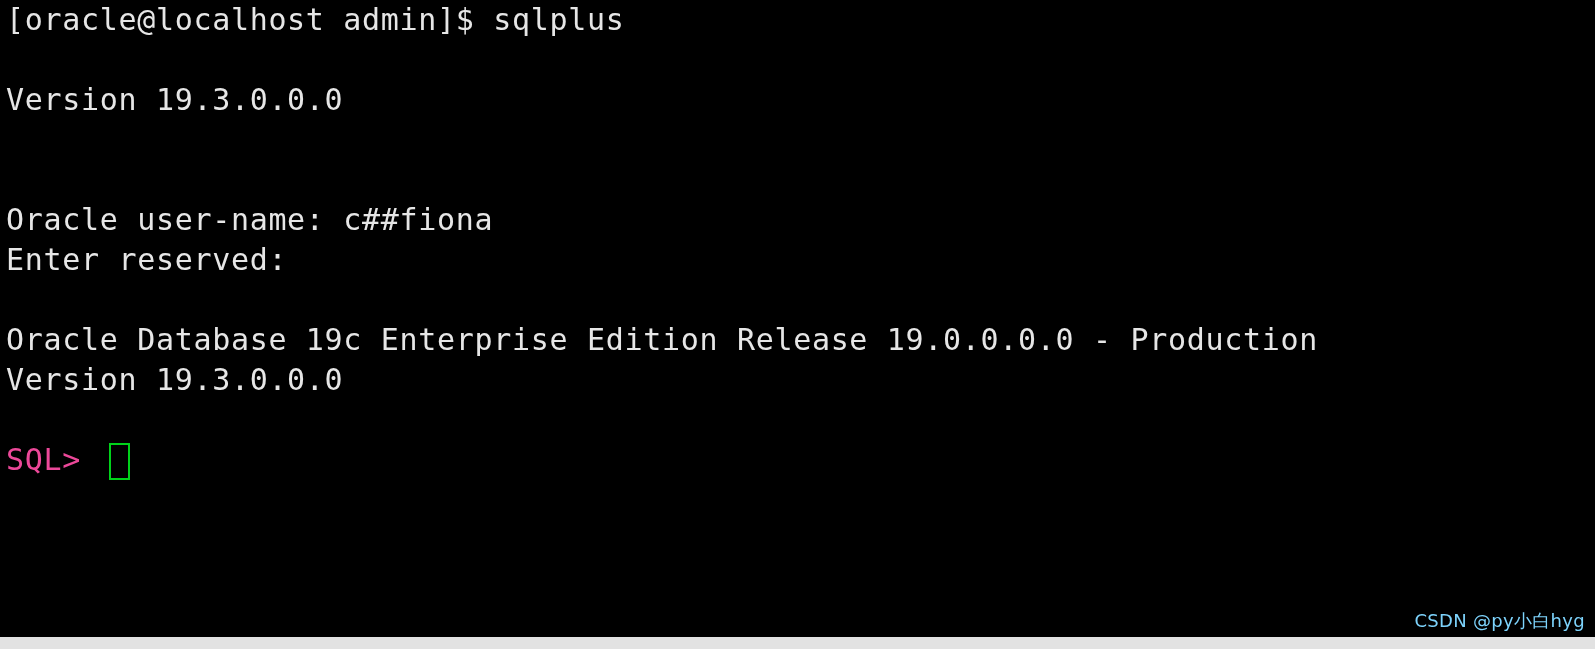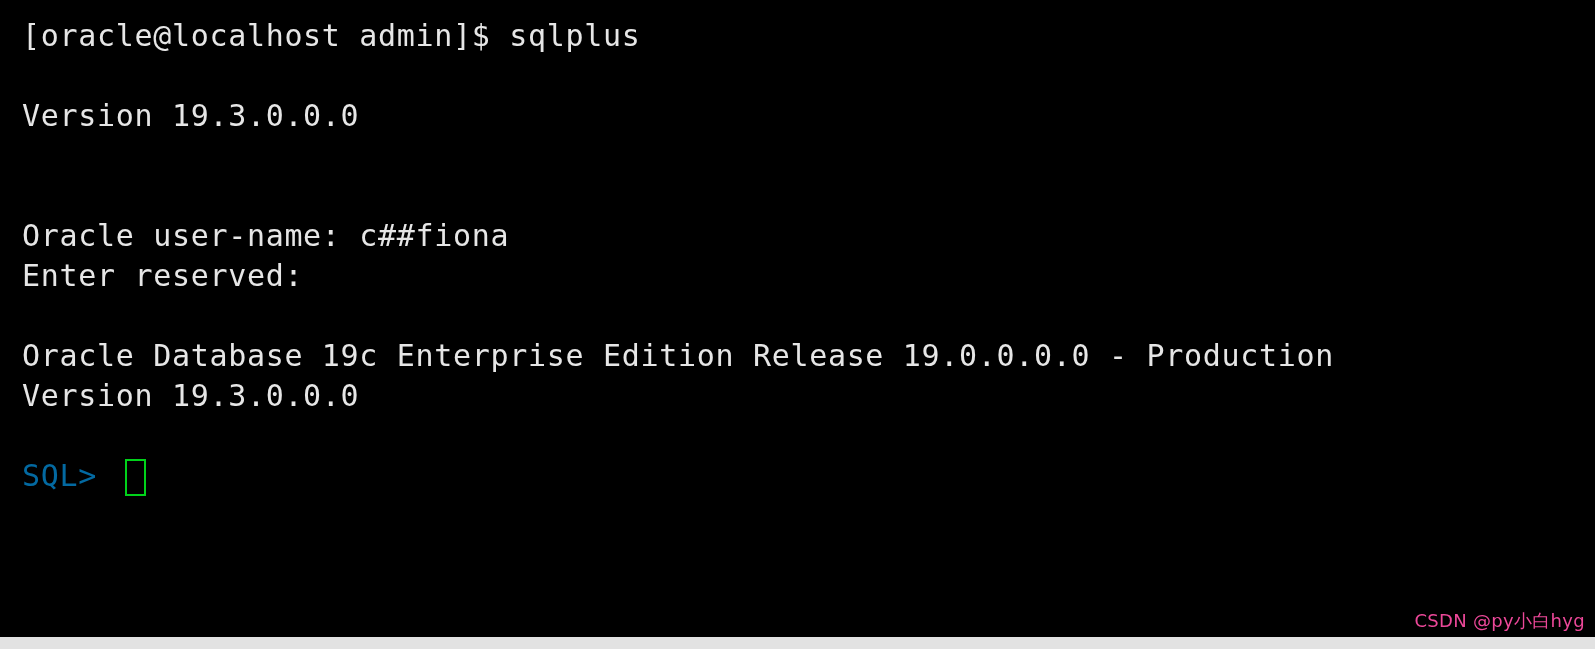--- a/index.html
+++ b/index.html
@@ -16,21 +16,21 @@
   }
 
   #terminal {
     position: absolute;
     left: 0;
     top: 0;
     width: 1595px;
     height: 637px;
     background: #000000;
     box-sizing: border-box;
-    padding: 16px;
+    padding: 0;
     overflow: hidden;
   }
 
   .term-line {
     position: relative;
     height: 40px;
     line-height: 40px;
     font-size: 30px;
     letter-spacing: 0.68px;
     color: #e6e6e6;
@@ -43,21 +43,21 @@
   .term-line.blank {
     height: 40px;
   }
 
   .prompt-line {
     position: relative;
     height: 40px;
     line-height: 40px;
     font-size: 30px;
     letter-spacing: 0.68px;
-    color: #0369a1;
+    color: #ec4899;
     white-space: pre;
     padding-left: 6px;
     box-sizing: border-box;
     display: flex;
     align-items: center;
     font-family: "DejaVu Sans Mono", "Liberation Mono", monospace;
   }
 
   .cursor-box {
     display: inline-block;
@@ -80,21 +80,21 @@
     height: 12px;
     background: #e2e2e2;
   }
 
   #watermark {
     position: absolute;
     right: 10px;
     top: 609px;
     font-family: "DejaVu Sans", "Liberation Sans", sans-serif;
     font-size: 18px;
-    color: #ec4899;
+    color: #7dd3fc;
     letter-spacing: 0.3px;
     white-space: pre;
     user-select: none;
   }
 </style>
 </head>
 <body>
 
 <div id="terminal">
 

